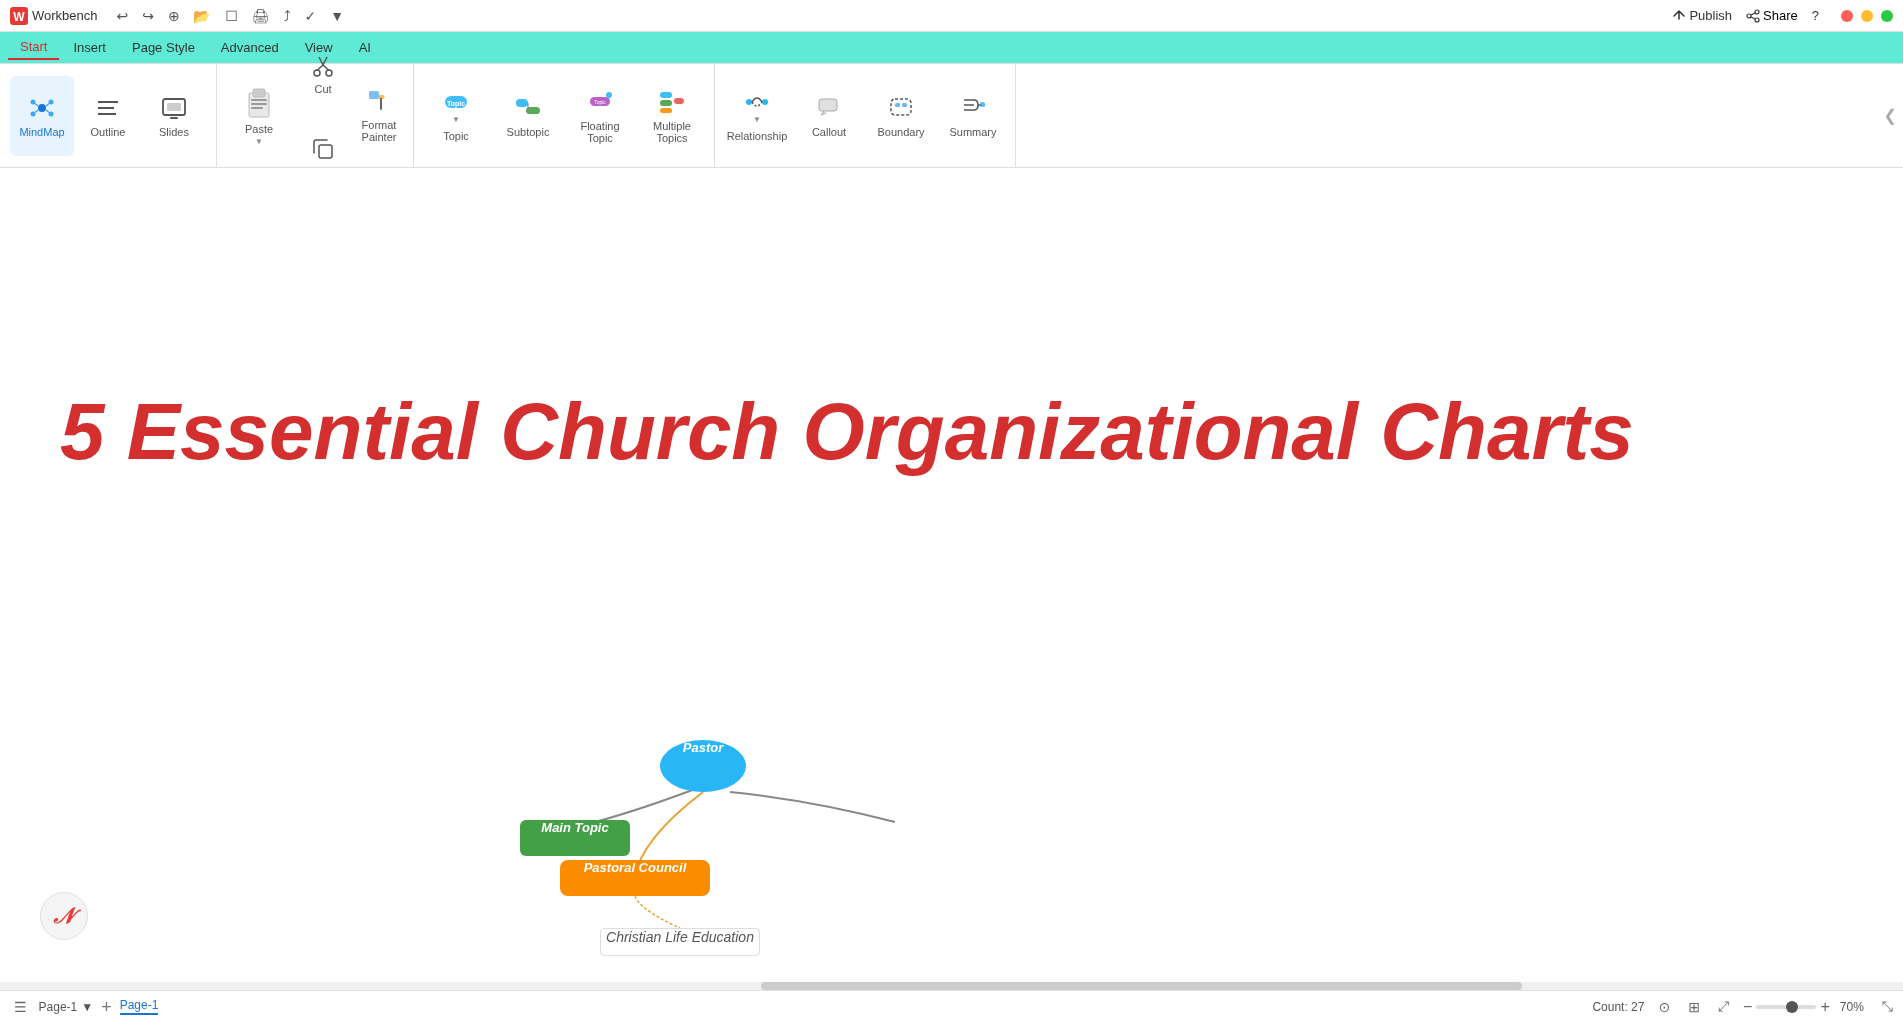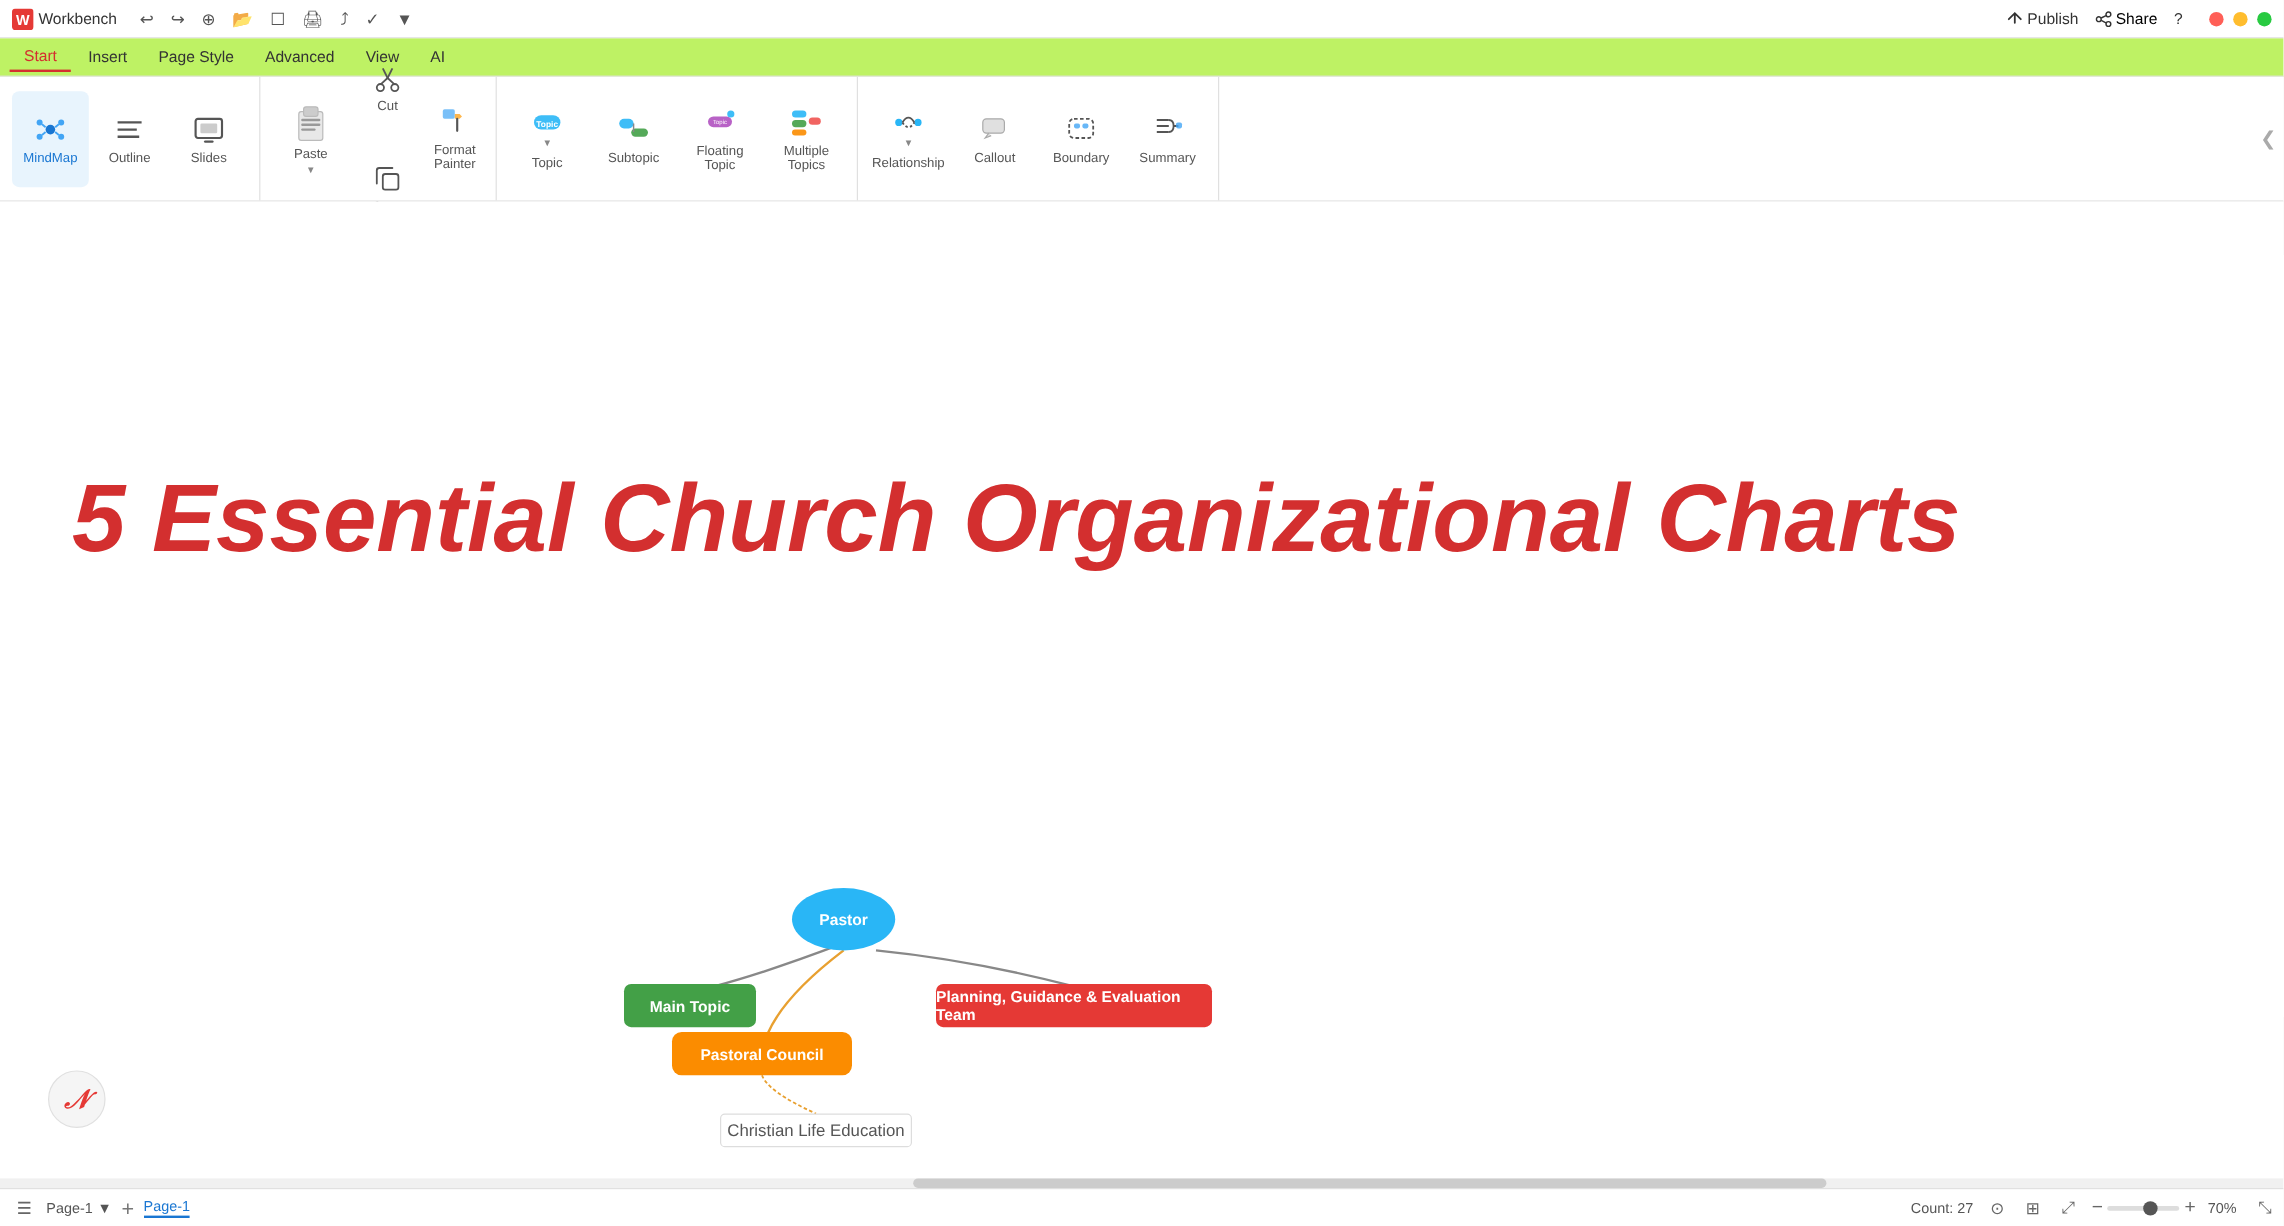--- a/index.html
+++ b/index.html
@@ -40,21 +40,21 @@
     .window-controls {
       display: flex; align-items: center; gap: 8px; margin-left: 8px;
     }
     .win-btn {
       width: 12px; height: 12px; border-radius: 50%; border: none; cursor: pointer;
     }
 
     
     .menu-bar {
       height: 32px;
-      background: #bef264;
+      background: #5eead4;
       display: flex;
       align-items: center;
       padding: 0 8px;
       border-bottom: 1px solid #e0e0e0;
       gap: 2px;
     }
     .menu-item {
       padding: 4px 12px;
       font-size: 13px;
       cursor: pointer;
@@ -173,25 +173,26 @@
 
     .mindmap-svg {
       position: absolute;
       top: 0; left: 0;
       width: 100%; height: 100%;
     }
 
     .node {
       position: absolute;
       display: flex;
-      align-items: center;
+      align-items: flex-start;
       justify-content: center;
       font-size: 13px;
       font-weight: 600;
       border-radius: 20px;
+      font-style: italic;
     }
     .node-pastor {
       width: 90px; height: 44px;
       background: #29b6f6;
       color: #fff;
       top: 0px;
       left: 260px;
       border-radius: 50%;
       width: 86px; height: 52px;
     }
@@ -563,23 +564,20 @@
     </svg>
 
     <div class="node node-pastor">
       <span>Pastor</span>
     </div>
 
     <div class="node node-main-topic">
       <span>Main Topic</span>
     </div>
 
-    <div class="node node-planning">
-      <span>Planning, Guidance &amp; Evaluation Team</span>
-    </div>
 
     <div class="node node-pastoral">
       <span>Pastoral Council</span>
     </div>
 
     <div class="node node-christian">
       <span>Christian Life Education</span>
     </div>
   </div>
 

